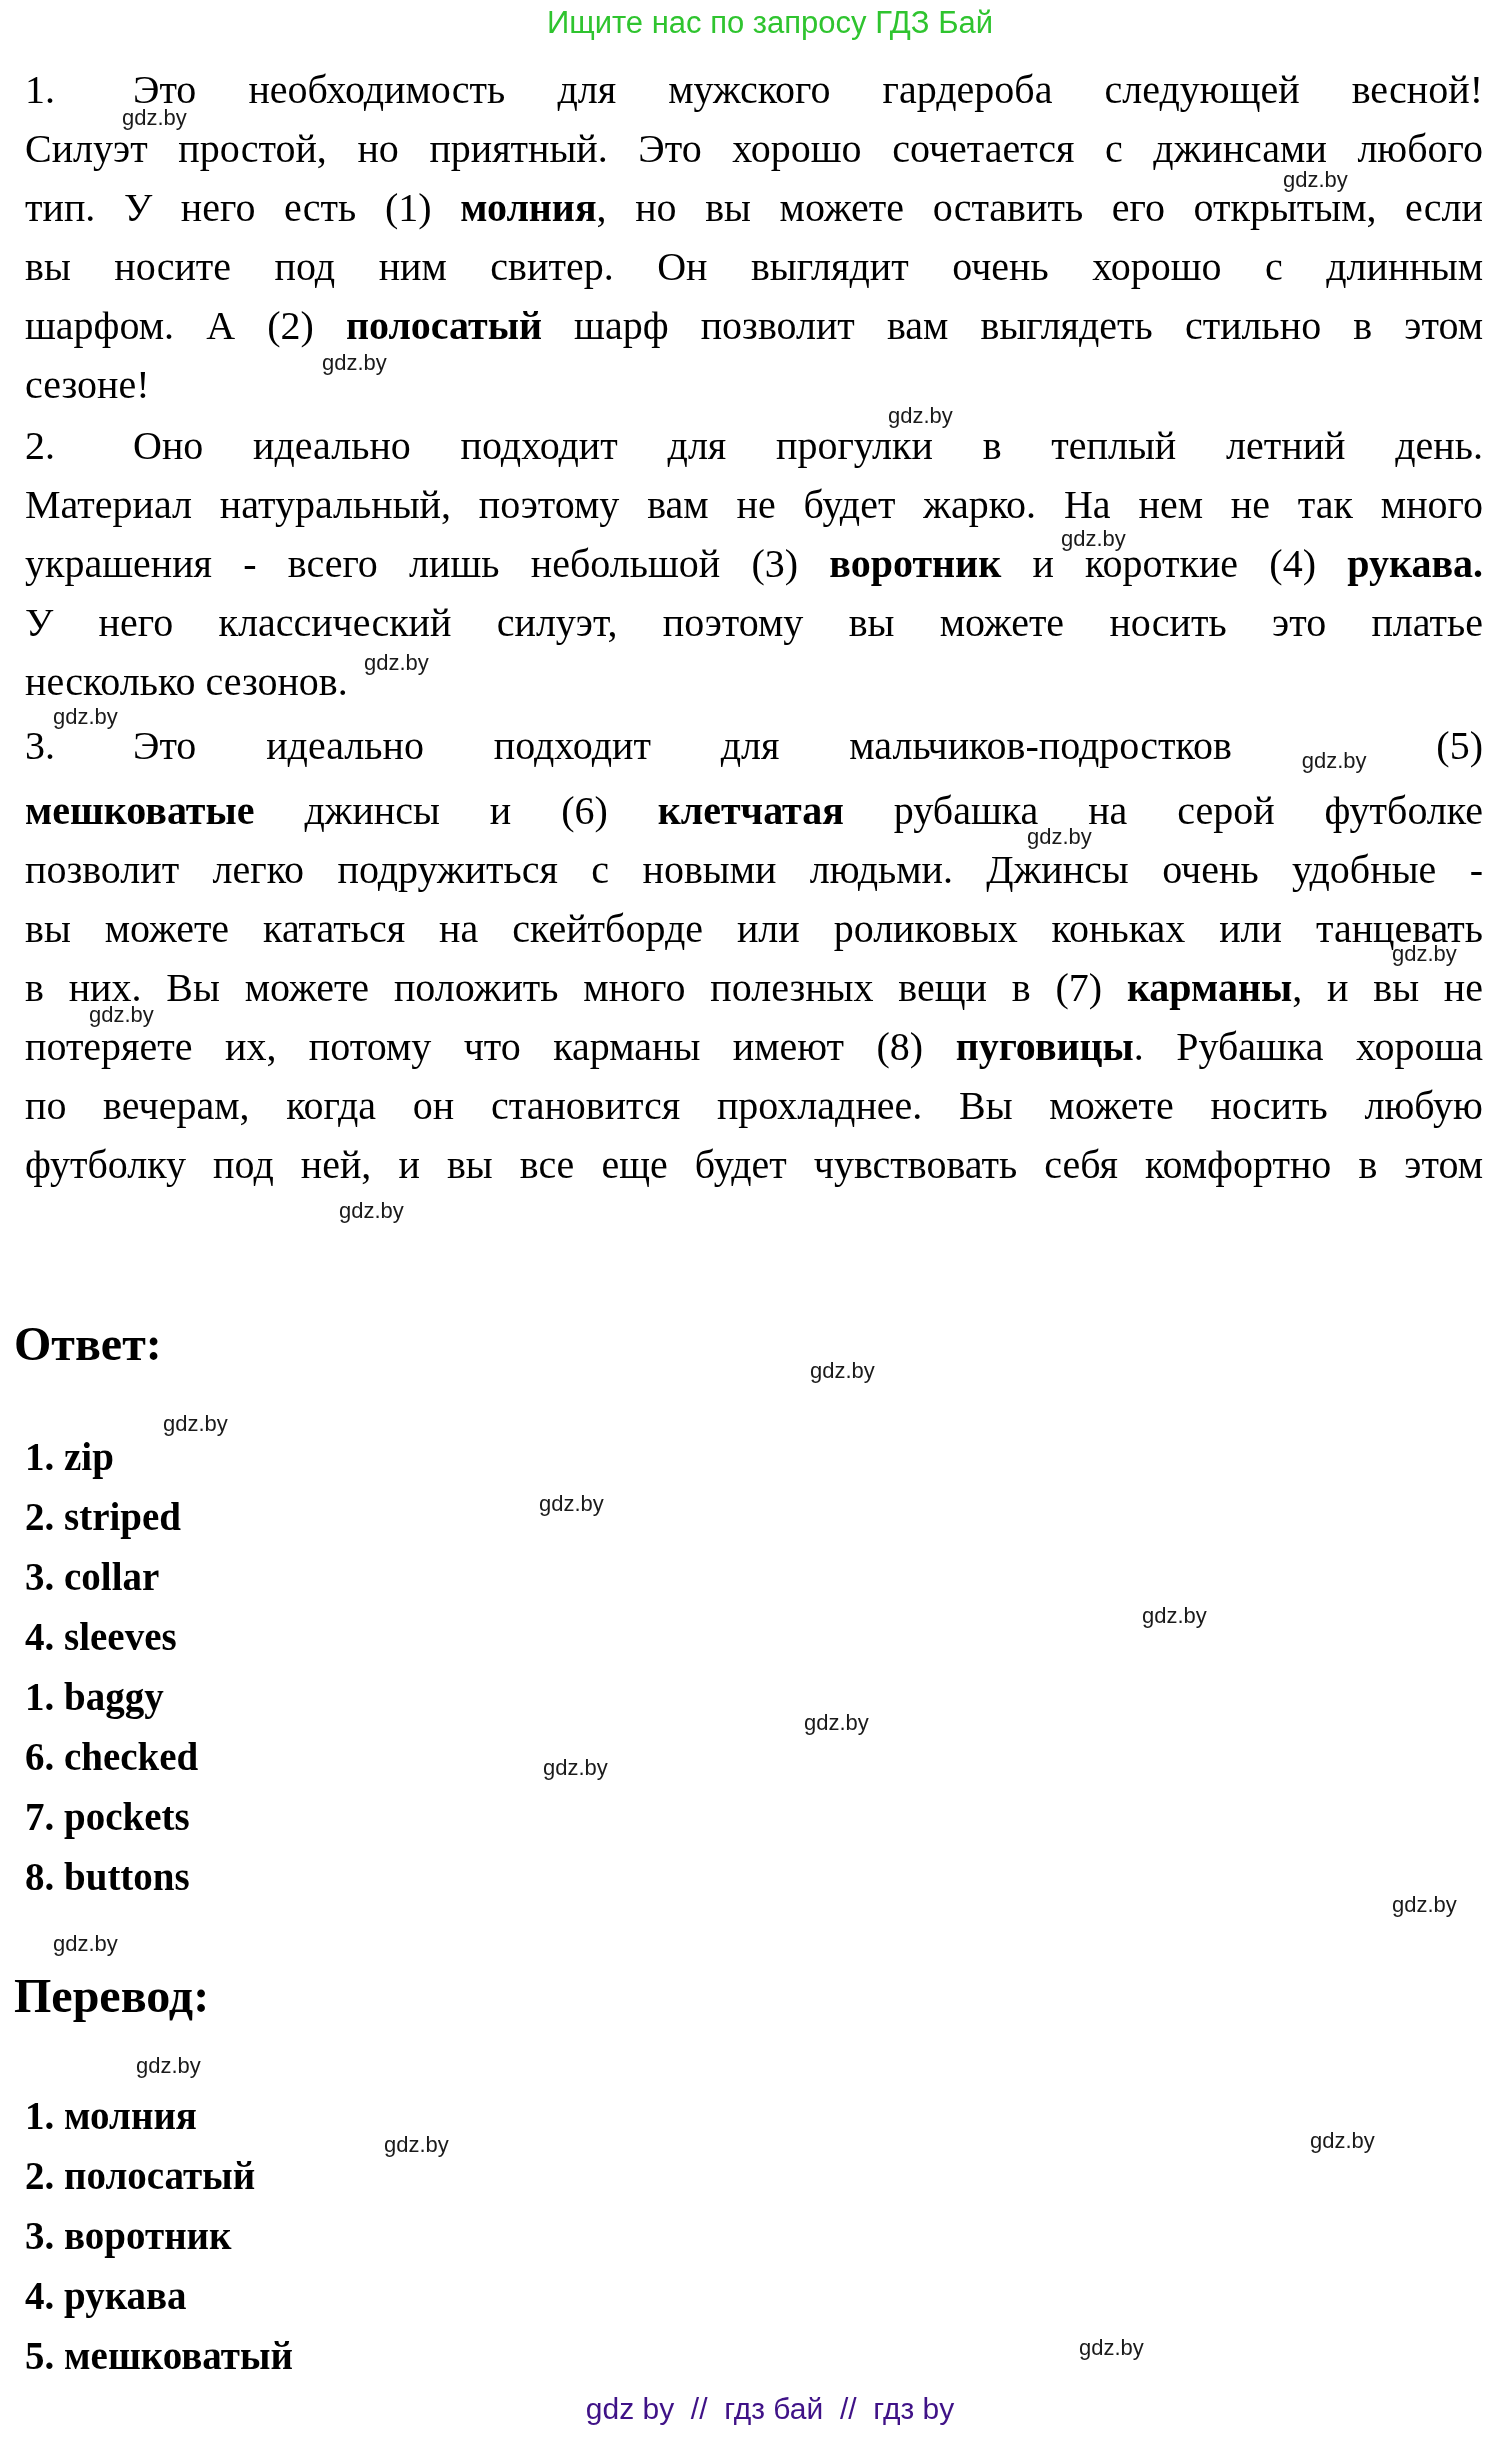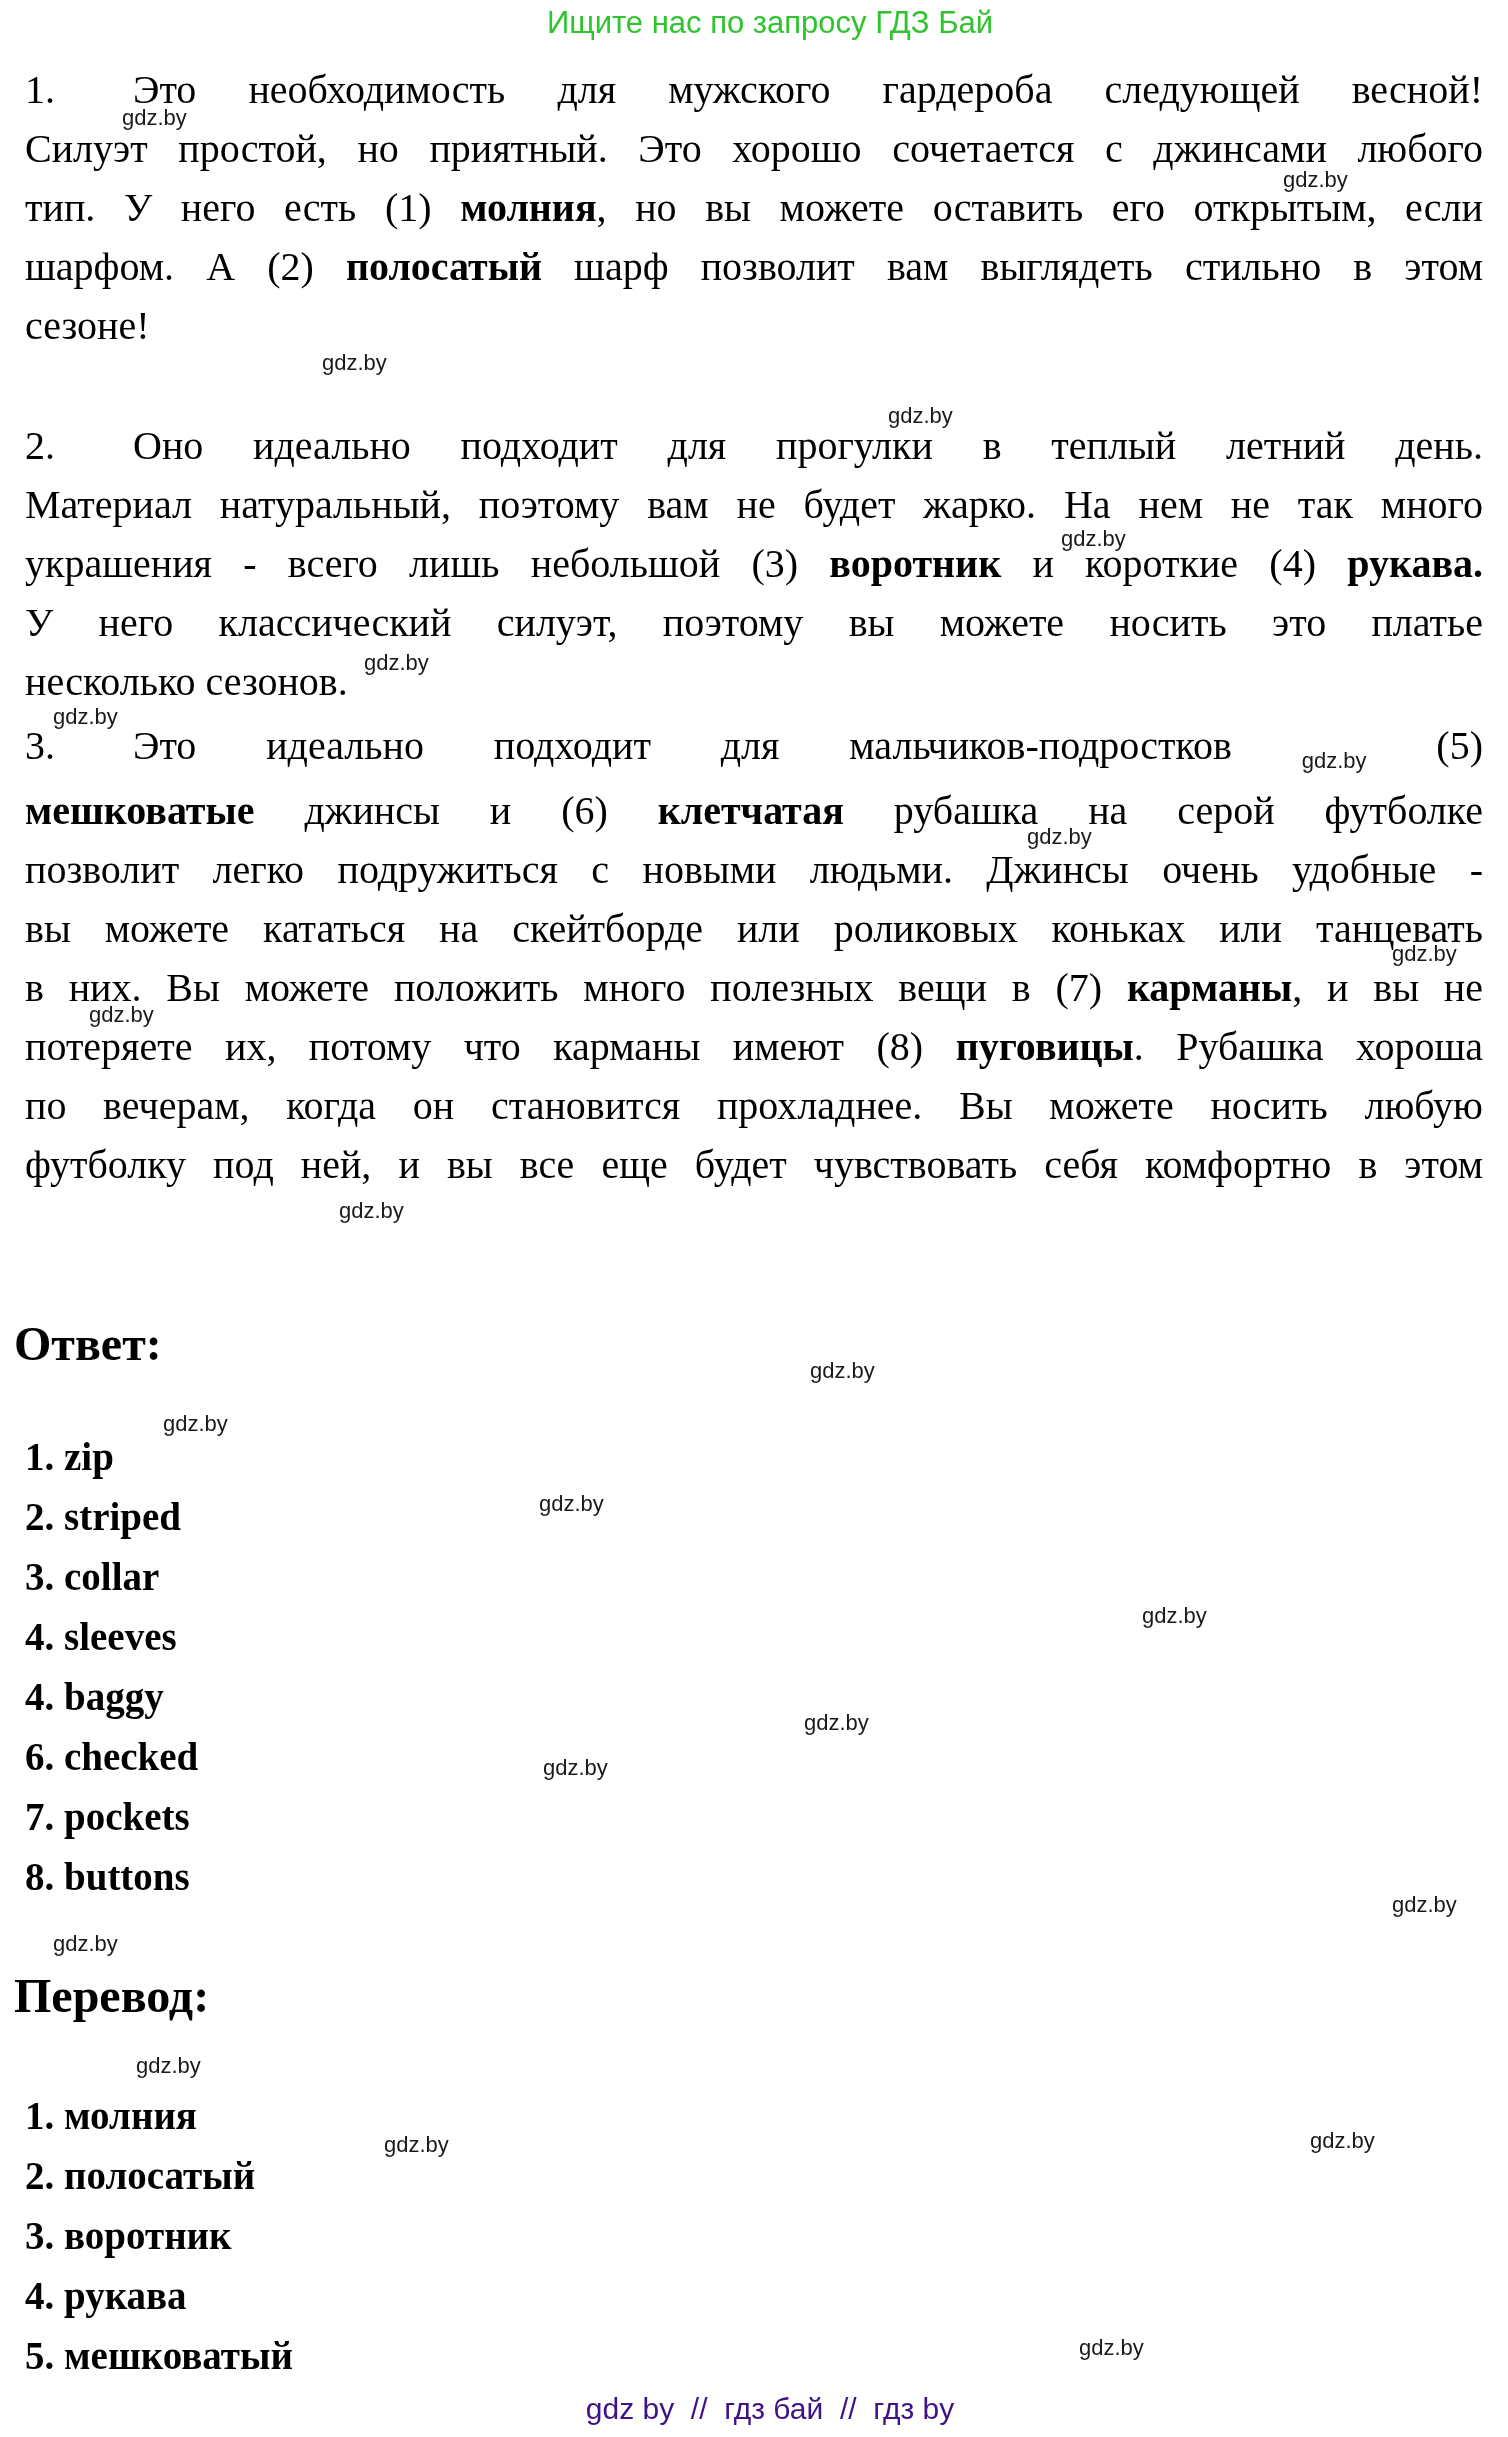--- a/index.html
+++ b/index.html
@@ -41,20 +41,21 @@
 <body>
 
 <div class="page">
   <div class="center-note header-note" style="color: rgb(47, 196, 47);">Ищите нас по запросу ГДЗ Бай</div>
 
   <div id="paragraphs">
       <div class="para p0">
         <div class="pline"><span class="tab">1.</span><span>Это необходимость  для мужского гардероба следующей весной!</span></div>
         <div class="pline"><span>Силуэт простой, но приятный. Это хорошо сочетается с джинсами любого</span></div>
         <div class="pline"><span>тип. У него есть (1) </span><span class="b">молния</span><span>, но вы можете оставить его открытым, если</span></div>
+        <div class="pline"><span>вы носите под ним свитер. Он выглядит очень хорошо с длинным</span></div>
         <div class="pline"><span>шарфом. А (2) </span><span class="b">полосатый</span><span> шарф позволит вам выглядеть стильно в этом</span></div>
         <div class="pline last"><span>сезоне!</span></div>
       </div>
       <div class="para p1">
         <div class="pline"><span class="tab">2.</span><span>Оно идеально подходит для прогулки в теплый летний день.</span></div>
         <div class="pline"><span>Материал натуральный, поэтому вам не будет жарко. На нем не так много</span></div>
         <div class="pline"><span>украшения - всего лишь небольшой (3) </span><span class="b">воротник</span><span> и короткие (4) </span><span class="b">рукава.</span></div>
         <div class="pline"><span>У него классический силуэт, поэтому вы можете носить это платье</span></div>
         <div class="pline last"><span>несколько сезонов.</span></div>
       </div>
@@ -69,21 +70,21 @@
         <div class="pline"><span>футболку под ней, и вы все еще будет чувствовать себя комфортно в этом</span></div>
       </div>
     </div>
 
   <div class="heading answer-heading">Ответ:</div>
   <div class="list answer-list" id="answer-list">
       <div class="item">1. zip</div>
       <div class="item">2. striped</div>
       <div class="item">3. collar</div>
       <div class="item">4. sleeves</div>
-      <div class="item">4. baggy</div>
+      <div class="item">1. baggy</div>
       <div class="item">6. checked</div>
       <div class="item">7. pockets</div>
       <div class="item">8. buttons</div>
     </div>
 
   <div class="heading translation-heading">Перевод:</div>
   <div class="list translation-list" id="translation-list">
       <div class="item">1. молния</div>
       <div class="item">2. полосатый</div>
       <div class="item">3. воротник</div>

